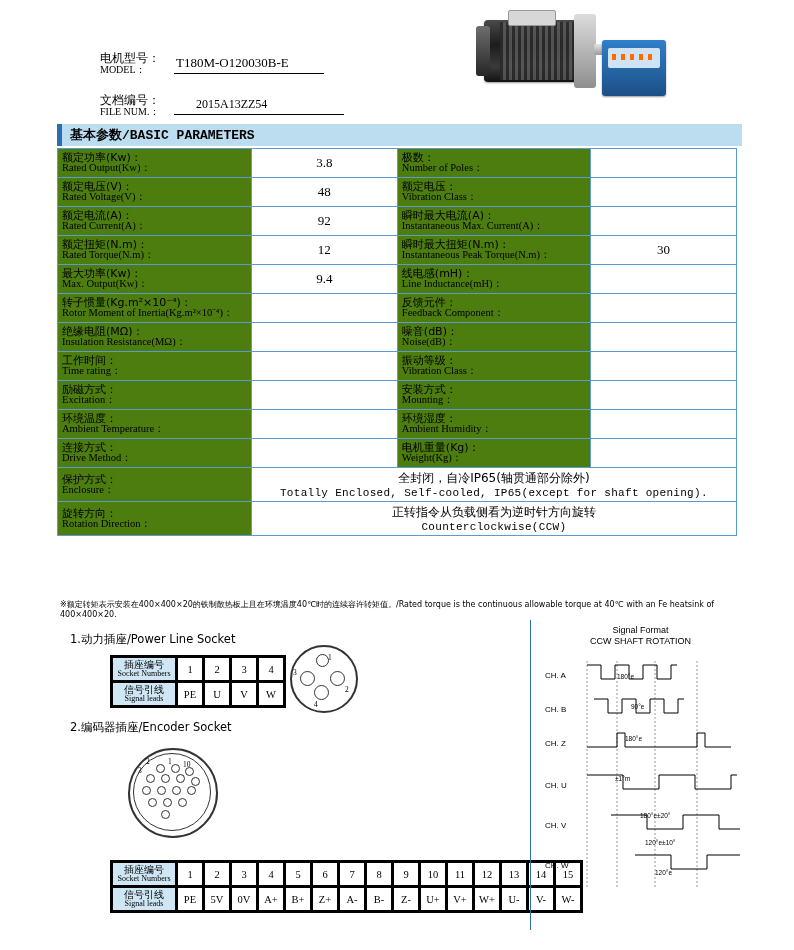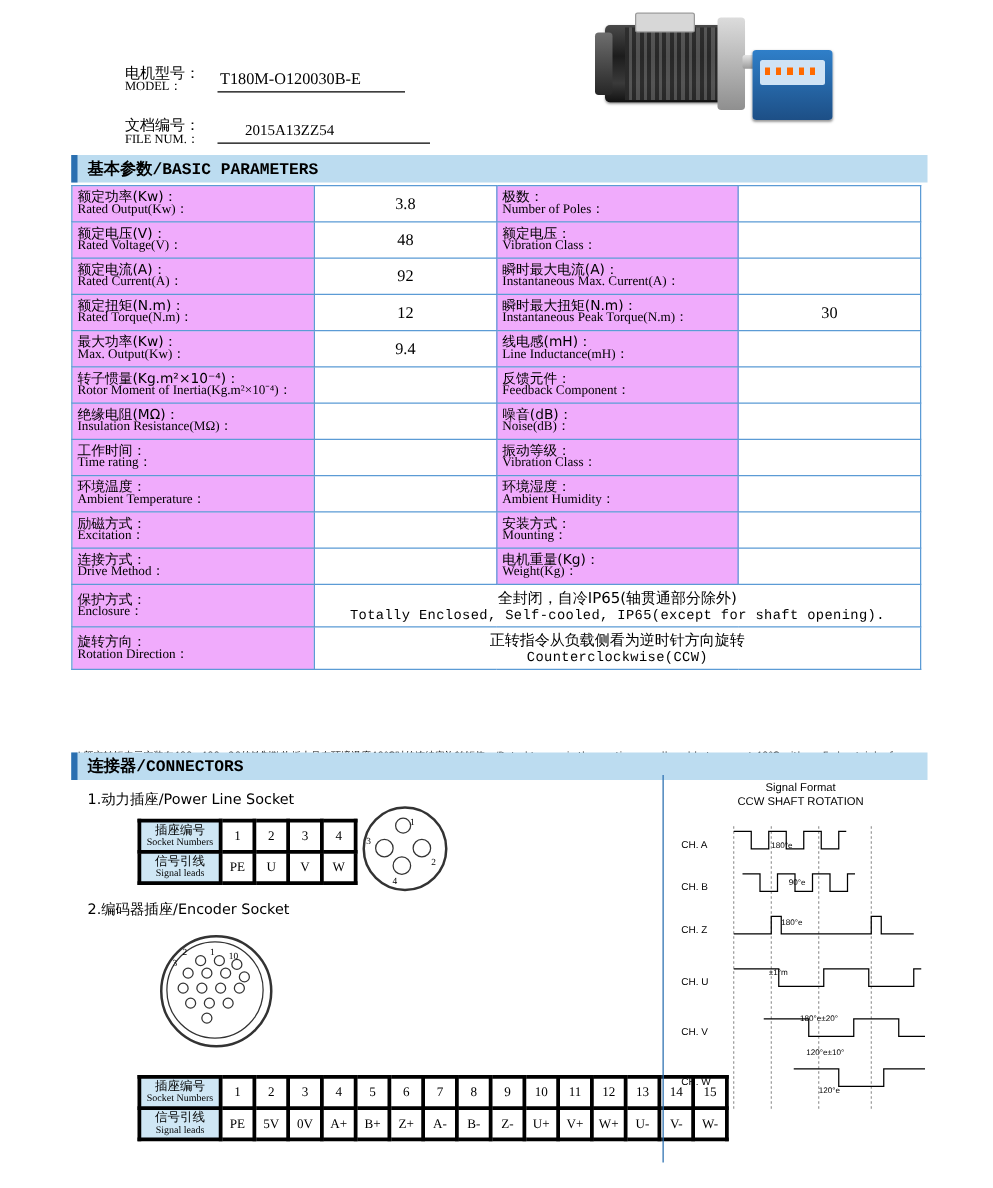--- a/index.html
+++ b/index.html
@@ -35,21 +35,21 @@
   .fvalue2{position:absolute;left:74px;top:3px;width:148px;border-bottom:1px solid #000;font-size:12px;font-family:"Liberation Serif", serif;padding-left:22px;padding-bottom:2px;}
 
   
   .sec-bar{position:absolute;left:57px;width:680px;height:22px;background:#bcdcf0;border-left:5px solid #2a6fb0;}
   .sec-bar .txt{position:absolute;left:8px;top:2px;font-size:13px;font-weight:bold;font-family:Liberation Mono, monospace;}
 
   
   table.params{position:absolute;left:57px;top:148px;border-collapse:collapse;width:680px;
     font-family:"Liberation Serif", serif;}
   table.params td{border:1px solid #5b9bd5;height:26px;vertical-align:middle;}
-  td.lbl{width:190px;background:#f0abfc;padding:1px 4px;line-height:1.0;}
+  td.lbl{width:190px;background:#4d7c0f;padding:1px 4px;line-height:1.0;}
   td.lbl .cn{font-size:11px;font-family:"DejaVu Sans", sans-serif;display:block;}
   td.lbl .en{font-size:10.5px;font-family:"Liberation Serif", serif;display:block;}
   td.val{width:150px;text-align:center;font-size:13px;}
   td.wide{text-align:center;font-size:12px;padding:2px 0;}
   td.wide .cn{font-size:12px;font-family:"DejaVu Sans", sans-serif;display:block;}
   td.wide .en{font-size:11px;font-family:"Liberation Mono", monospace;display:block;letter-spacing:.3px;}
   .foot-note{position:absolute;left:60px;width:700px;font-size:8px;line-height:1.2;font-family:"DejaVu Sans", sans-serif;}
 
   
   .sub-title{position:absolute;font-size:11.5px;font-family:"DejaVu Sans", sans-serif;}
@@ -203,39 +203,39 @@
           </td>
           <td class="val"></td>
           <td class="lbl">
             <span class="cn">振动等级：</span>
             <span class="en">Vibration Class：</span>
           </td>
           <td class="val"></td>
         </tr>
         <tr>
           <td class="lbl">
+            <span class="cn">励磁方式：</span>
+            <span class="en">Excitation：</span>
+          </td>
+          <td class="val"></td>
+          <td class="lbl">
+            <span class="cn">安装方式：</span>
+            <span class="en">Mounting：</span>
+          </td>
+          <td class="val"></td>
+        </tr>
+        <tr>
+          <td class="lbl">
             <span class="cn">环境温度：</span>
             <span class="en">Ambient Temperature：</span>
           </td>
           <td class="val"></td>
           <td class="lbl">
             <span class="cn">环境湿度：</span>
             <span class="en">Ambient Humidity：</span>
-          </td>
-          <td class="val"></td>
-        </tr>
-        <tr>
-          <td class="lbl">
-            <span class="cn">励磁方式：</span>
-            <span class="en">Excitation：</span>
-          </td>
-          <td class="val"></td>
-          <td class="lbl">
-            <span class="cn">安装方式：</span>
-            <span class="en">Mounting：</span>
           </td>
           <td class="val"></td>
         </tr>
         <tr>
           <td class="lbl">
             <span class="cn">连接方式：</span>
             <span class="en">Drive Method：</span>
           </td>
           <td class="val"></td>
           <td class="lbl">
@@ -262,23 +262,20 @@
           <td class="wide" colspan="3">
             <span class="cn">正转指令从负载侧看为逆时针方向旋转</span>
             <span class="en">Counterclockwise(CCW)</span>
           </td>
         </tr>
       </tbody>
   </table>
 
   <div class="foot-note" id="foot-note" style="top: 600px;">※额定转矩表示安装在400×400×20的铁制散热板上且在环境温度40℃时的连续容许转矩值。/Rated torque is the continuous allowable torque at 40℃ with an Fe heatsink of 400×400×20.</div>
 
-  <div class="sec-bar" style="top:602px;">
-    <span class="txt">连接器/CONNECTORS</span>
-  </div>
 
   <div class="sub-title" style="left:70px;top:632px;">1.动力插座/Power Line Socket</div>
   <div class="sub-title" style="left:70px;top:720px;">2.编码器插座/Encoder Socket</div>
 
   <table class="conn" id="power-table" style="left:110px;top:655px;">
     <tbody id="power-body">
         <tr>
           <td class="ch">
             <span class="cn">插座编号</span>
             <span class="en">Socket Numbers</span>

